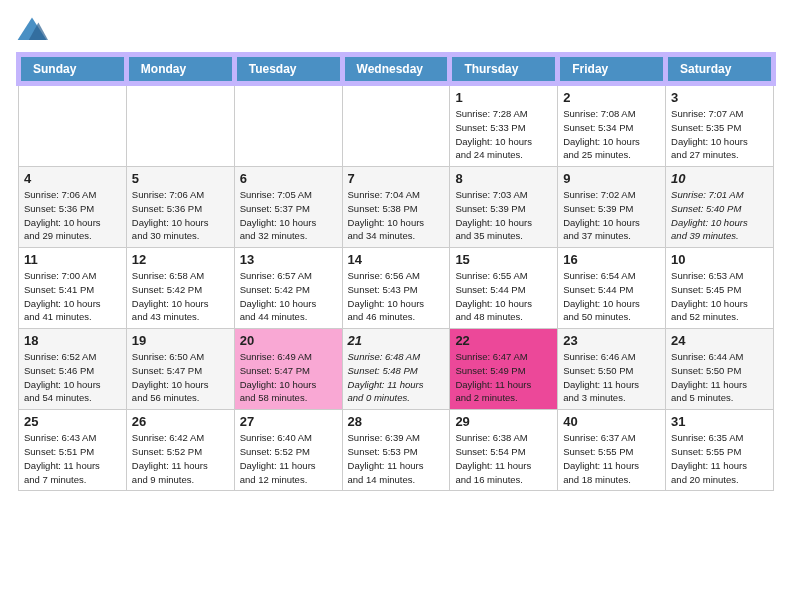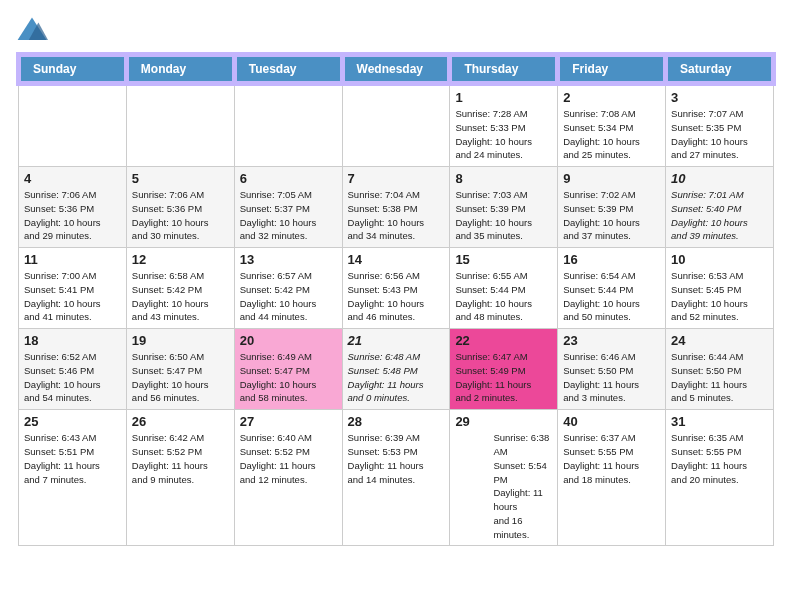--- a/index.html
+++ b/index.html
@@ -322,21 +322,21 @@
         </td>
         <td>
           <span class="day-number">28</span>
           <div class="day-info" style="white-space: pre-line;">Sunrise: 6:39 AM
 Sunset: 5:53 PM
 Daylight: 11 hours
 and 14 minutes.</div>
         </td>
         <td>
           <span class="day-number">29</span>
-          <div class="day-info" style="white-space: pre-line; margin-left: 38px;">Sunrise: 6:38 AM
+          <div class="day-info" style="white-space: pre-line;">Sunrise: 6:38 AM
 Sunset: 5:54 PM
 Daylight: 11 hours
 and 16 minutes.</div>
         </td>
         <td>
           <span class="day-number">40</span>
           <div class="day-info" style="white-space: pre-line;">Sunrise: 6:37 AM
 Sunset: 5:55 PM
 Daylight: 11 hours
 and 18 minutes.</div>

